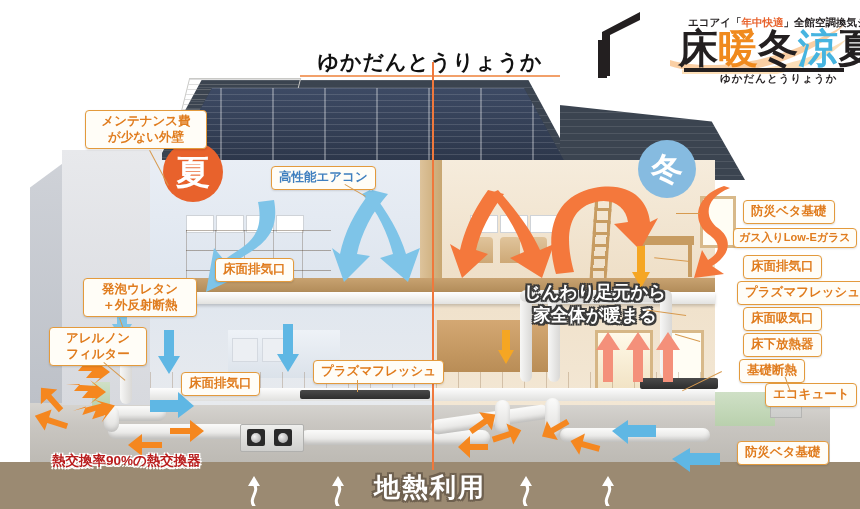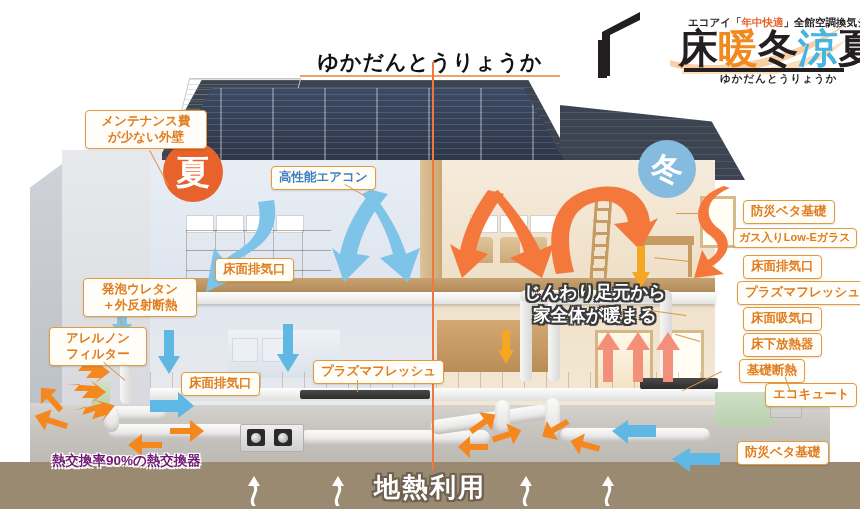--- a/index.html
+++ b/index.html
@@ -240,21 +240,21 @@
   }
   #geo-text{
     position:absolute;left:0;top:470px;width:860px;text-align:center;
     font-size:26px;font-weight:700;color:#fff;letter-spacing:2px;
     text-shadow:
       -2px -2px 0 #6f6150, 2px -2px 0 #6f6150, -2px 2px 0 #6f6150, 2px 2px 0 #6f6150,
       0 -2px 0 #6f6150, 0 2px 0 #6f6150, -2px 0 0 #6f6150, 2px 0 0 #6f6150;
   }
   #hx-label{
     position:absolute;left:52px;top:452px;
-    color:#701a75;font-weight:700;font-size:13.5px;white-space:nowrap;
+    color:#b91c1c;font-weight:700;font-size:13.5px;white-space:nowrap;
     text-shadow:-1.5px -1.5px 0 #fff,1.5px -1.5px 0 #fff,-1.5px 1.5px 0 #fff,1.5px 1.5px 0 #fff,0 0 3px #fff;
   }
   .geo-wave{position:absolute;}
 
   
   #logo{position:absolute;left:592px;top:4px;width:262px;height:80px;}
   #logo-tagline{
     position:absolute;left:96px;top:12px;font-size:10.5px;font-weight:700;color:#231f20;white-space:nowrap;
   }
   #logo-tagline .hl{color:#e8622c;}

